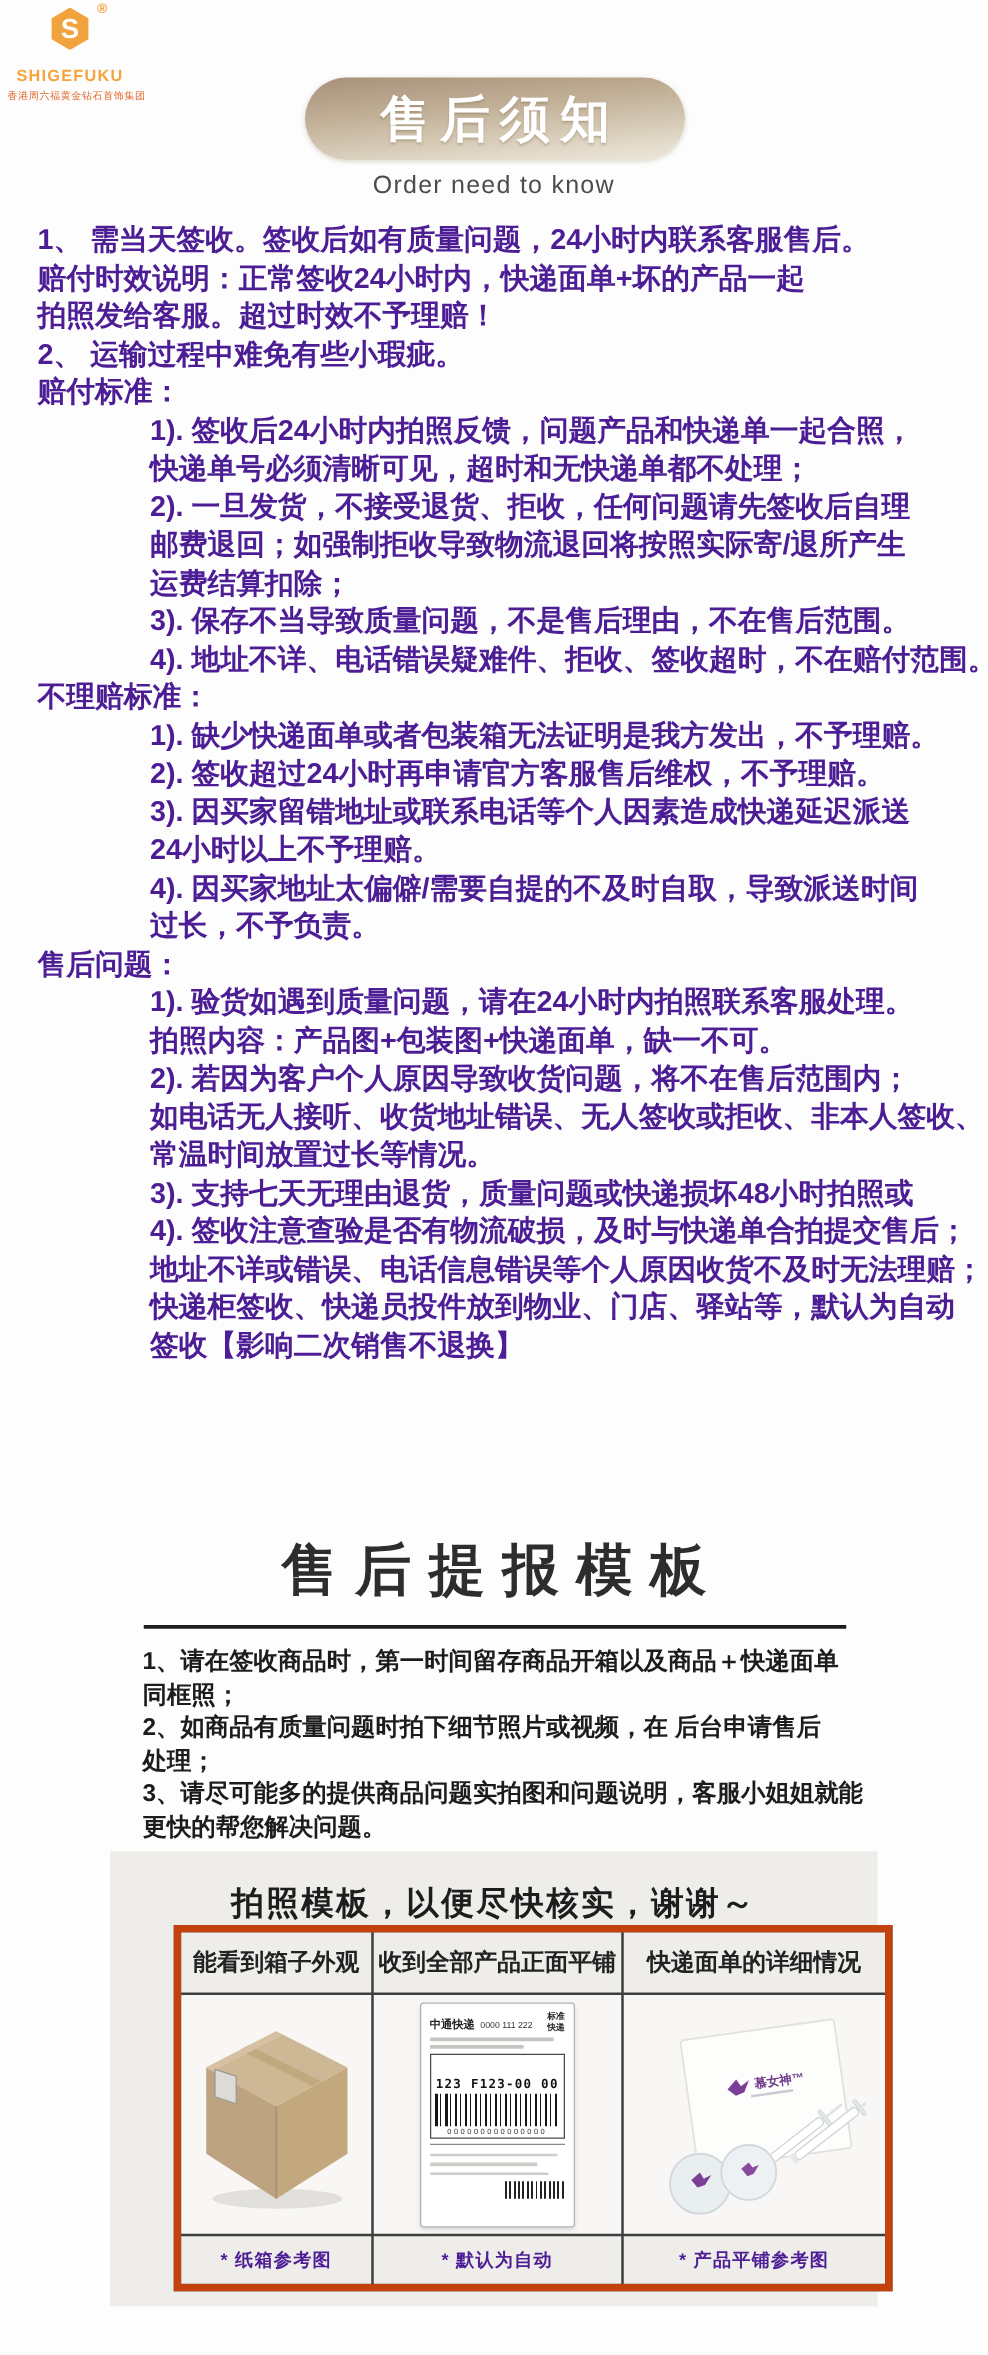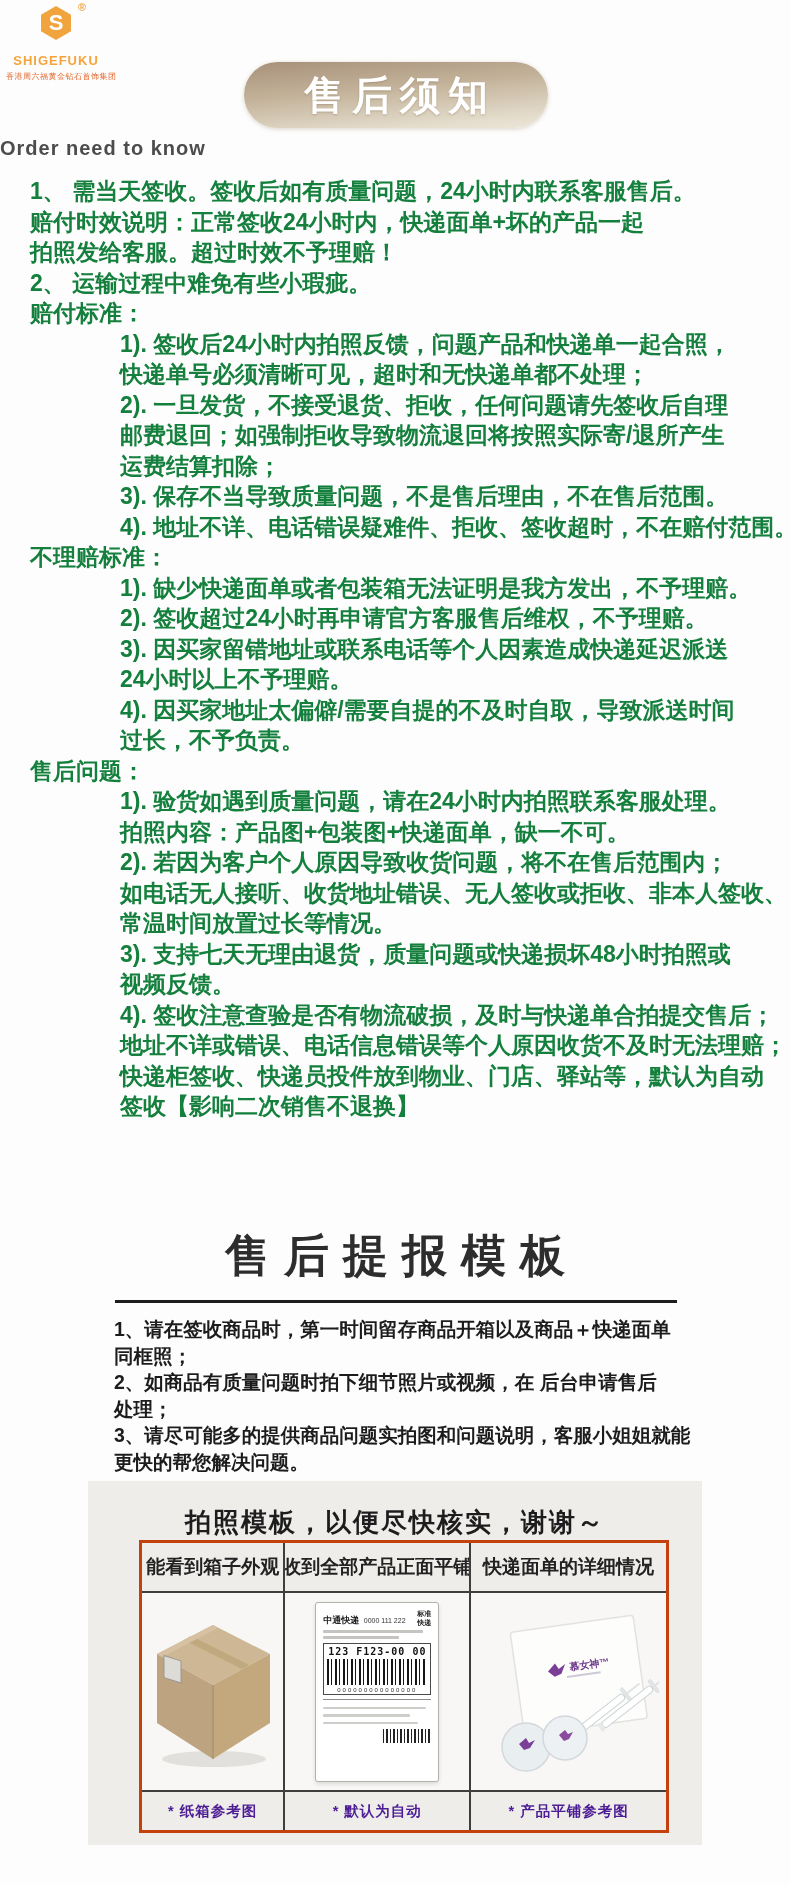--- a/index.html
+++ b/index.html
@@ -17,61 +17,61 @@
   .brand-name{color:#f5a43c;font-weight:bold;font-size:13px;letter-spacing:1px;margin-top:13px;}
   .tagline{color:#e2692f;font-size:8px;margin-top:3px;white-space:nowrap;letter-spacing:0.5px;}
 
   
   .banner{position:absolute;left:244px;top:62px;width:304px;height:66px;border-radius:33px;
           background:linear-gradient(175deg,#a8907a 0%,#c2b198 40%,#e4dccc 85%,#ece6da 100%);
           display:flex;align-items:center;justify-content:center;
           box-shadow:0 1px 4px rgba(150,130,100,.35);}
   .banner-text{color:#ffffff;font-size:40px;font-weight:bold;letter-spacing:8px;padding-left:8px;
                text-shadow:0 1px 2px rgba(120,100,70,.35);}
-  .subtitle{position:absolute;top:137px;left:0;width:100%;
-            font-size:20px;font-weight:bold;color:#4c4c4c;letter-spacing:1px;}
+  .subtitle{position:absolute;top:137px;left:0;width:100%;text-align:center;
+            font-size:20px;font-weight:normal;color:#4c4c4c;letter-spacing:1px;}
 
   
   .notice{position:absolute;top:176px;left:0;width:790px;}
-  .nline{font-size:23px;line-height:30.5px;color:#15803d;font-weight:600;
+  .nline{font-size:23px;line-height:30.5px;color:#4c1d95;font-weight:600;
          margin-left:30px;white-space:nowrap;}
   .nline.ind{margin-left:120px;}
 
   
   .tmpl-title{position:absolute;top:1226px;left:0;width:100%;text-align:center;
               font-size:45px;font-weight:600;color:#2d2d2d;letter-spacing:14px;padding-left:14px;
               box-sizing:border-box;}
   .tmpl-rule{position:absolute;top:1300px;left:115px;width:562px;height:3px;background:#1d1d1d;}
   .tips{position:absolute;top:1316px;left:114px;width:586px;}
   .tip-line{font-size:19.5px;line-height:26.5px;color:#1c1c1c;font-weight:600;white-space:nowrap;}
 
   
   .panel{position:absolute;left:88px;top:1481px;width:614px;height:364px;background:#efedea;}
   .panel-title{text-align:center;padding-top:24px;font-size:26px;font-weight:bold;
                color:#1d1d1d;letter-spacing:2px;}
-  .ptable{position:absolute;left:51px;top:59px;width:530px;height:293px;
-          border:3px solid #c2410c;background:#3e3e3e;box-sizing:border-box;
+  .ptable{position:absolute;left:51px;top:59px;width:575px;height:293px;
+          border:6px solid #c2410c;background:#3e3e3e;box-sizing:border-box;
           display:grid;grid-template-columns:143fr 186fr 197fr;grid-template-rows:48px 1fr 38px;
           gap:2px;}
   .cell{background:#efedea;display:flex;align-items:center;justify-content:center;overflow:hidden;}
   .cell.img{background:#f8f7f5;}
   .th{font-size:19px;font-weight:bold;color:#222;white-space:nowrap;}
   .cap{font-size:14.5px;font-weight:bold;color:#4c1d95;letter-spacing:1px;white-space:nowrap;}
 
   
   .ship-label{width:124px;height:180px;background:#fff;border:1px solid #b3b1ae;border-radius:3px;
               box-shadow:0 2px 4px rgba(0,0,0,.12);padding:6px 7px;box-sizing:border-box;}
   .lab-top{display:flex;justify-content:space-between;align-items:flex-start;}
   .lab-brand{font-size:9px;font-weight:bold;color:#222;white-space:nowrap;}
   .lab-num{font-size:7px;color:#333;white-space:nowrap;}
   .lab-corner{font-size:7px;color:#222;text-align:right;line-height:9px;font-weight:bold;}
   .addr-bar{height:3px;background:#c6c4c1;margin-top:3px;border-radius:1px;}
   .sort-box{border:1px solid #4a4a4a;margin-top:4px;padding:2px 2px 1px;}
   .sort-code{font-family:"DejaVu Sans Mono",monospace;font-size:10px;font-weight:bold;
-             text-align:center;letter-spacing:1px;color:#111;white-space:nowrap;}
+             text-align:center;letter-spacing:1px;color:#111;white-space:nowrap;margin-top:16px;}
   .barcode{height:26px;margin:2px 1px;
            background:repeating-linear-gradient(90deg,#161616 0px,#161616 2px,#fff 2px,#fff 4px,
                        #161616 4px,#161616 5px,#fff 5px,#fff 8px);}
   .bc-digits{font-size:6px;text-align:center;letter-spacing:2px;color:#333;white-space:nowrap;}
   .fields{margin-top:4px;border-top:1px solid #8a8a8a;padding-top:2px;}
   .f-line{height:2.5px;background:#cfcdc9;margin:5px 0;border-radius:1px;}
   .lab-bottom{display:flex;justify-content:flex-end;align-items:center;margin-top:1px;}
   .barcode-sm{width:48px;height:14px;
               background:repeating-linear-gradient(90deg,#222 0px,#222 1.5px,#fff 1.5px,#fff 3.5px);}
 </style>
@@ -116,21 +116,20 @@
       <div class="nline ind">24小时以上不予理赔。</div>
       <div class="nline ind">4). 因买家地址太偏僻/需要自提的不及时自取，导致派送时间</div>
       <div class="nline ind">过长，不予负责。</div>
       <div class="nline">售后问题：</div>
       <div class="nline ind">1). 验货如遇到质量问题，请在24小时内拍照联系客服处理。</div>
       <div class="nline ind">拍照内容：产品图+包装图+快递面单，缺一不可。</div>
       <div class="nline ind">2). 若因为客户个人原因导致收货问题，将不在售后范围内；</div>
       <div class="nline ind">如电话无人接听、收货地址错误、无人签收或拒收、非本人签收、</div>
       <div class="nline ind">常温时间放置过长等情况。</div>
       <div class="nline ind">3). 支持七天无理由退货，质量问题或快递损坏48小时拍照或</div>
-      <div class="nline ind">视频反馈。</div>
       <div class="nline ind">4). 签收注意查验是否有物流破损，及时与快递单合拍提交售后；</div>
       <div class="nline ind">地址不详或错误、电话信息错误等个人原因收货不及时无法理赔；</div>
       <div class="nline ind">快递柜签收、快递员投件放到物业、门店、驿站等，默认为自动</div>
       <div class="nline ind">签收【影响二次销售不退换】</div>
     </div>
 
   <div class="tmpl-title">售后提报模板</div>
   <div class="tmpl-rule"></div>
   <div class="tips">
       <div class="tip-line">1、请在签收商品时，第一时间留存商品开箱以及商品＋快递面单</div>

